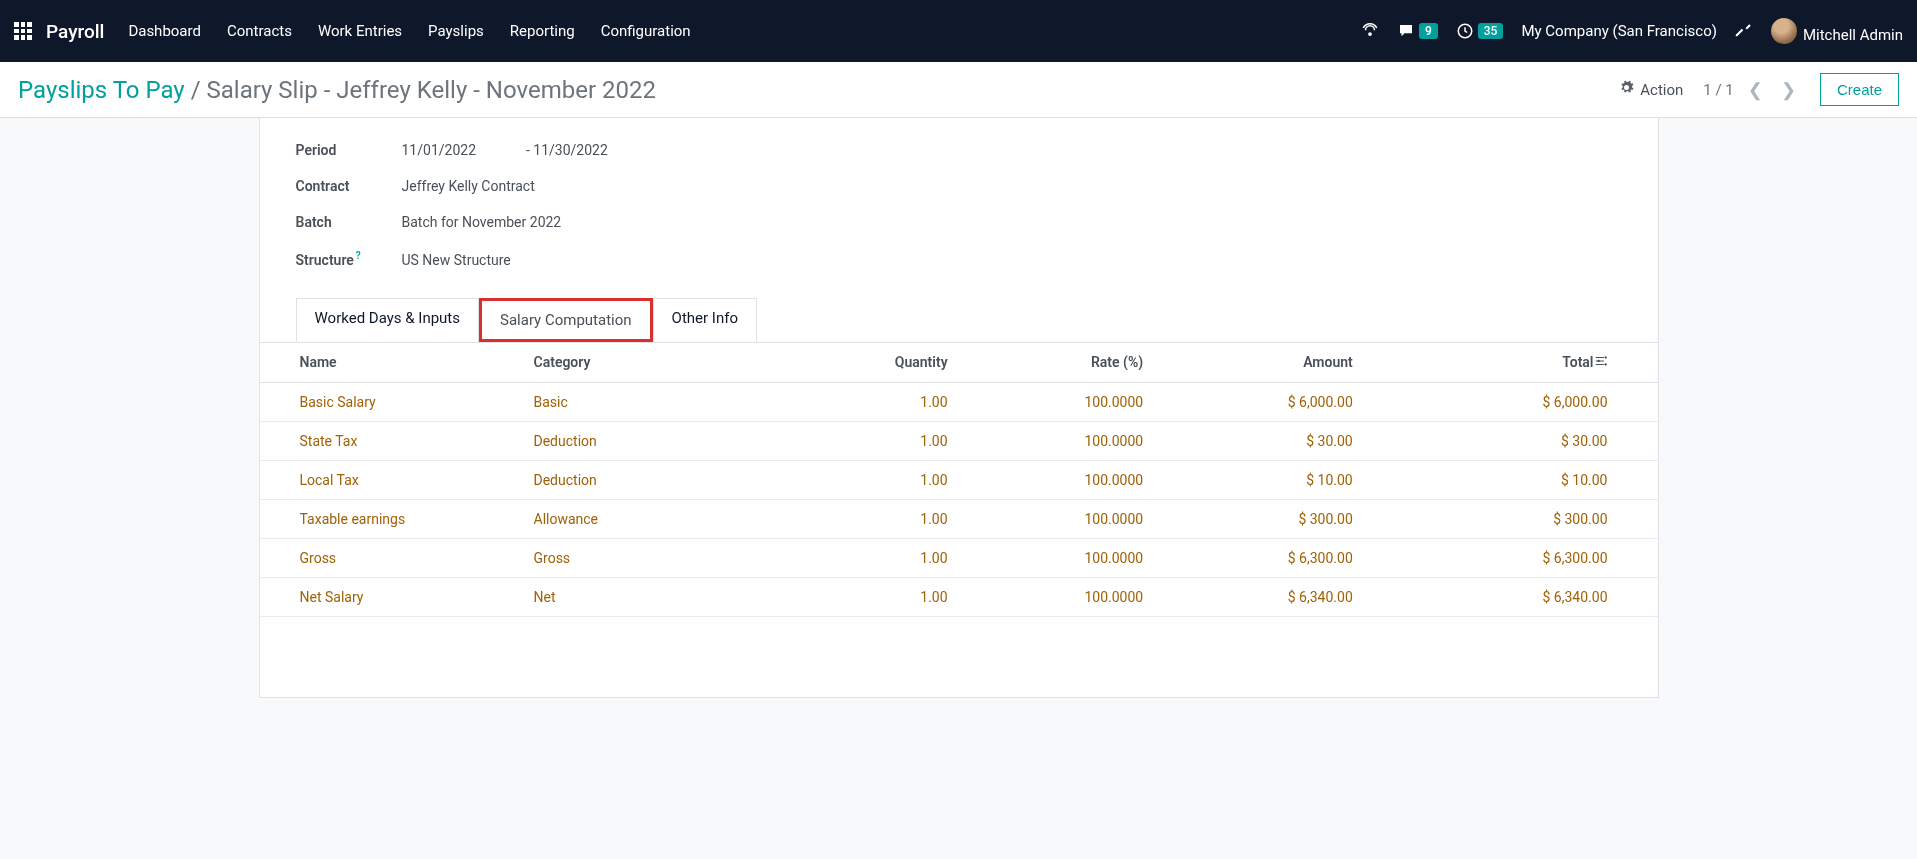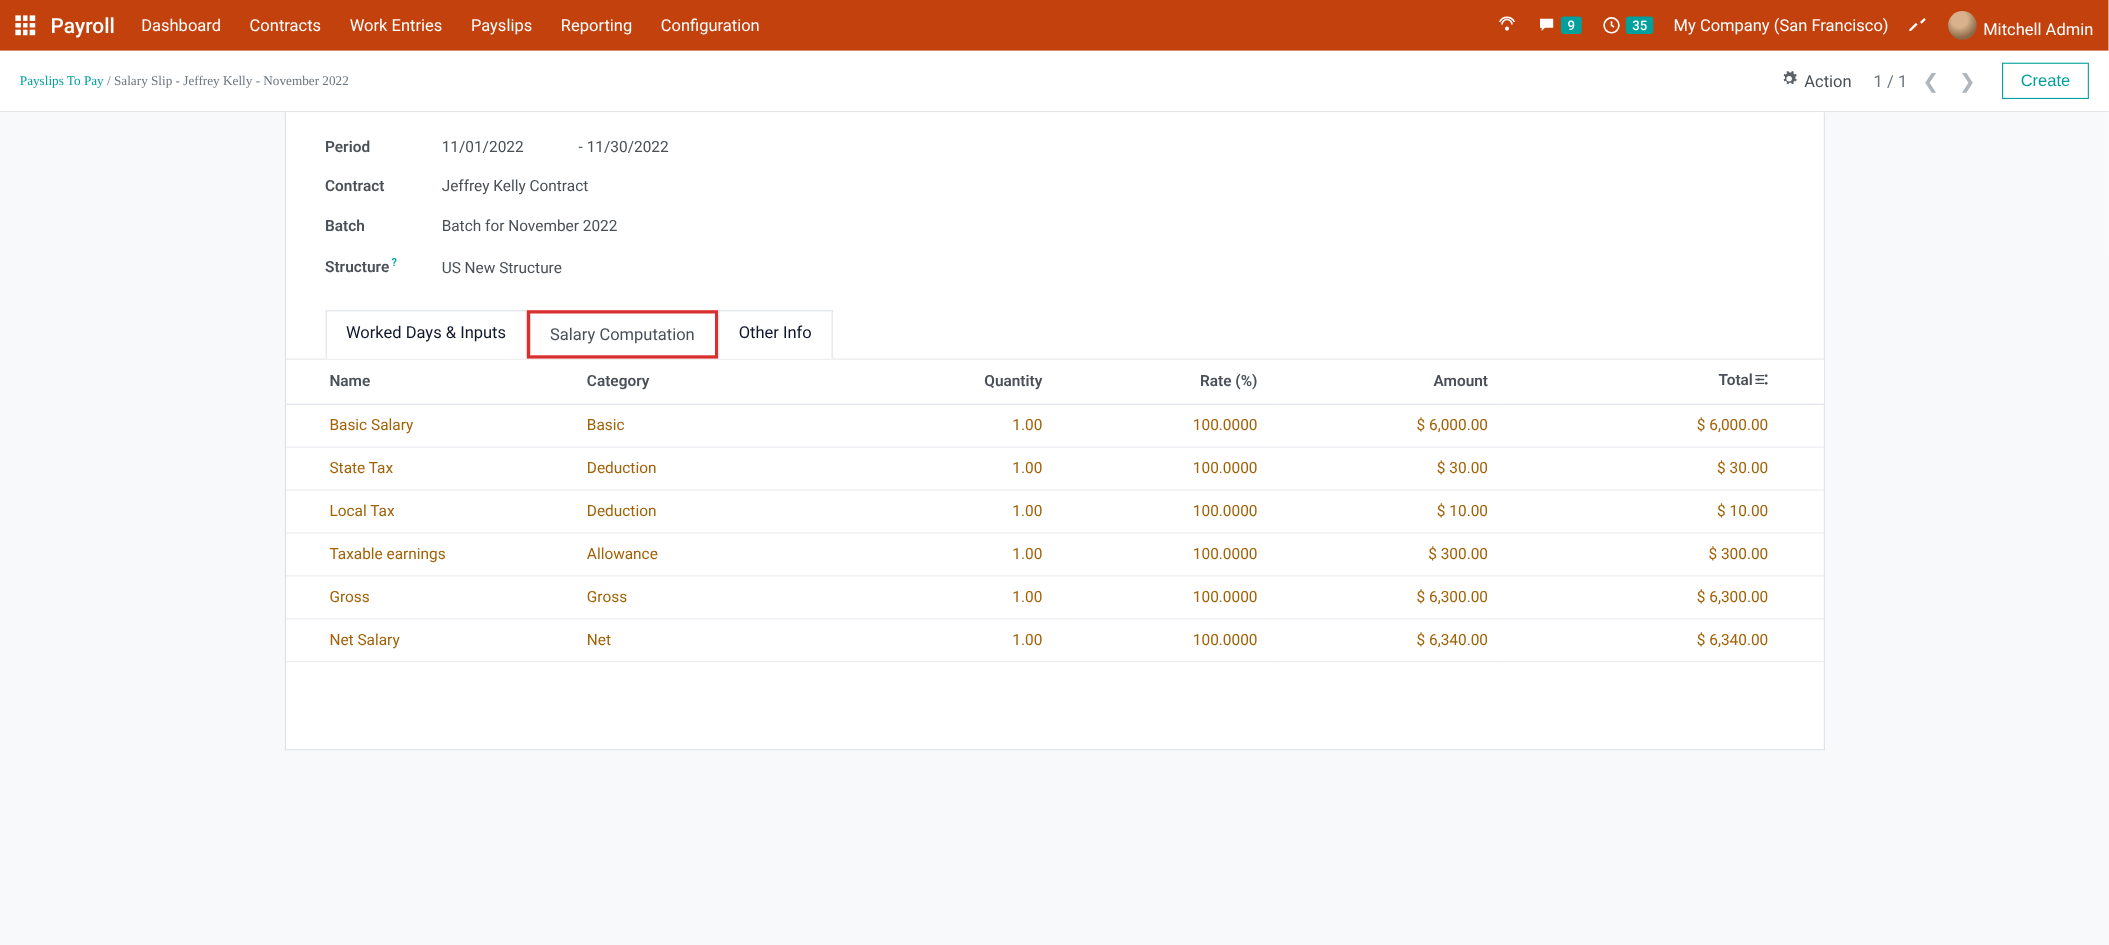--- a/index.html
+++ b/index.html
@@ -1,30 +1,30 @@
 <!DOCTYPE html>
 <html><head>
 <meta charset="utf-8">
 <style>
   * { margin:0; padding:0; box-sizing:border-box; }
   body { font-family:-apple-system,BlinkMacSystemFont,"Segoe UI",Roboto,"Helvetica Neue",Arial,sans-serif; color:#374151; background:#fff; overflow:hidden; }
-  .topbar { background:#c2410c; color:#fff; height:46px; display:flex; align-items:center; padding:0 14px; font-size:15px; }
+  .topbar { background:#0f172a; color:#fff; height:62px; display:flex; align-items:center; padding:0 14px; font-size:15px; }
   .apps-icon { width:18px; height:18px; display:grid; grid-template-columns:repeat(3,1fr); grid-template-rows:repeat(3,1fr); gap:2px; margin-right:14px; }
   .apps-icon span { background:#fff; }
   .brand { font-size:19px; font-weight:500; margin-right:24px; }
   .navmenu { display:flex; gap:26px; }
   .navmenu a { color:#fff; text-decoration:none; font-size:15px; }
   .spacer { flex:1; }
   .tray { display:flex; align-items:center; gap:18px; font-size:15px; }
   .tray-icon { position:relative; display:flex; align-items:center; }
   .badge { background:#00a09d; color:#fff; font-size:12px; padding:1px 6px; border-radius:3px; margin-left:4px; font-weight:500; }
   .avatar { width:26px; height:26px; border-radius:50%; background:radial-gradient(circle at 40% 30%,#d9b18c 30%,#8b6a4a 70%); margin-right:6px; }
   .tools-icon svg, .tray-icon svg { display:block; }
   .subbar { height:56px; display:flex; align-items:center; padding:0 18px; border-bottom:1px solid #dee2e6; }
-  .breadcrumb { font-size:12px; color:#6c757d;font-family:Liberation Serif, serif; }
+  .breadcrumb { font-size:24px; color:#6c757d; }
   .breadcrumb a { color:#00a09d; text-decoration:none; }
   .sub-spacer { flex:1; }
   .sub-actions { display:flex; align-items:center; gap:20px; font-size:15px; }
   .action-btn { display:flex; align-items:center; gap:6px; color:#495057; cursor:pointer; }
   .pager { display:flex; align-items:center; gap:10px; color:#6c757d; }
   .chev { font-size:18px; color:#adb5bd; padding:0 4px; cursor:pointer; }
   .create-btn { border:1px solid #00a09d; color:#00a09d; background:#fff; padding:7px 16px; font-size:15px; cursor:pointer; }
   .viewport { height:calc(100vh - 46px - 56px); overflow-y:scroll; background:#f8f9fa; padding:0; }
   .sheet { background:#fff; margin:0 auto; width:1400px; min-height:580px; border:1px solid #dee2e6; border-top:none; padding-bottom:20px; }
   .fields { padding:14px 36px 20px; }

